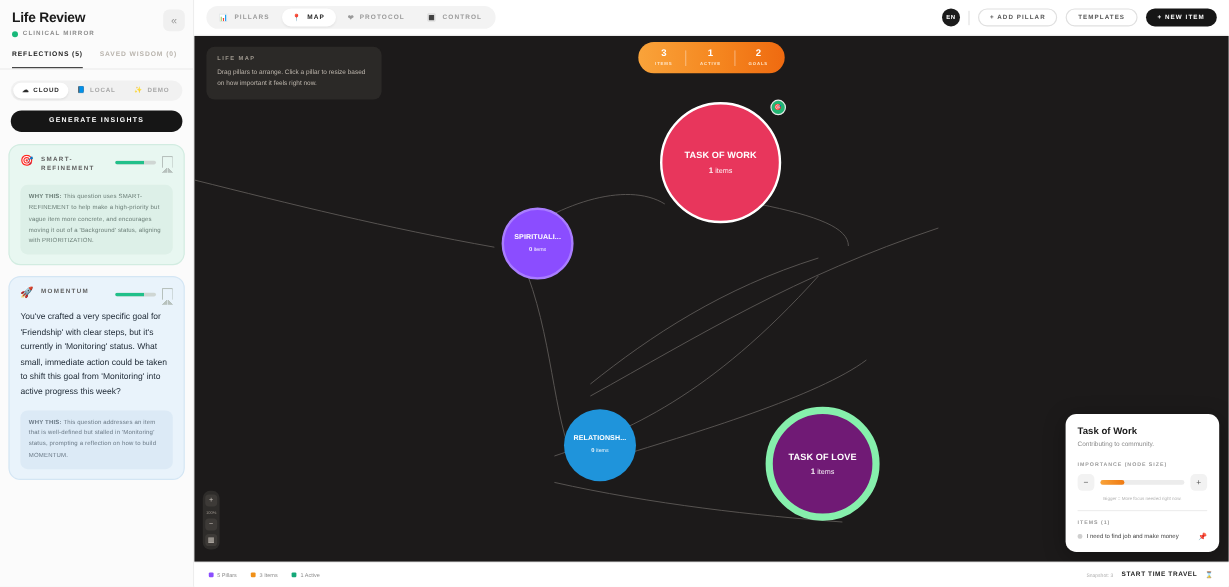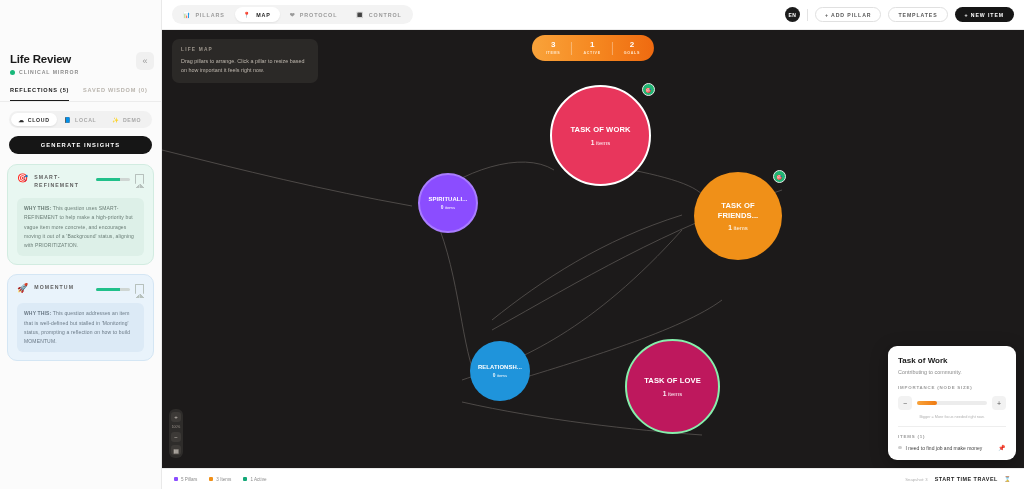--- a/index.html
+++ b/index.html
@@ -9,21 +9,21 @@
     background: #ffffff;
   }
   #app { position: relative; width: 1024px; height: 489px; display: flex; }
 
   
   .sidebar {
     width: 162px; height: 489px; background: #fbfbfb;
     border-right: 1px solid #e9e9e9;
     position: relative; display: flex; flex-direction: column;
   }
-  .sb-head { padding: 9px 10px 6px 10px; position: relative; margin-top: 44px; }
+  .sb-head { padding: 9px 10px 6px 10px; position: relative; }
   .sb-title { font-size: 11.5px; font-weight: bold; color: #1a1a1a; letter-spacing: -0.2px; }
   .sb-sub { display: flex; align-items: center; gap: 4px; margin-top: 4px; }
   .dot-green { width: 5px; height: 5px; border-radius: 50%; background: #18b87a; display: inline-block; }
   .sb-sub-text { font-size: 5.2px; letter-spacing: 0.9px; color: #8d8d8d; font-weight: bold; }
   .collapse-btn {
     position: absolute; right: 7px; top: 8px; width: 18px; height: 18px;
     border-radius: 5px; background: #f0f0f0; color: #9a9a9a;
     display: flex; align-items: center; justify-content: center; font-size: 9px;
     cursor: pointer;
   }
@@ -246,20 +246,21 @@
         <div class="card-head">
           <span class="card-emoji">🚀</span>
           <span class="card-type">MOMENTUM</span>
           <span class="card-meter">
             <span class="meter-track">
               <span class="meter-fill" style="width:72%"></span>
             </span>
             <span class="bookmark"></span>
           </span>
         </div>
+        <div class="card-body">You've crafted a very specific goal for 'Friendship' with clear steps, but it's currently in 'Monitoring' status. What small, immediate action could be taken to shift this goal from 'Monitoring' into active progress this week?</div>
         <div class="why">
           <b>WHY THIS:</b>
           <span>This question addresses an item that is well-defined but stalled in 'Monitoring' status, prompting a reflection on how to build MOMENTUM.</span>
         </div>
       </div>
 
     </div>
   </div>
 
   <div class="main">
@@ -340,38 +341,30 @@
       </div>
 
       <div class="node node-sm" style="left:256px; top:143px; width:60px; height:60px; background:#8b4dff; border:2px solid #a97dff;">
         <div class="node-title">SPIRITUALI...</div>
         <div class="node-sub">
           <b>0</b>
           <span>items</span>
         </div>
       </div>
 
-      <div class="node" style="left:532px; top:142px; width:88px; height:88px; background:#f09018;">
-        <div class="node-title">TASK OF FRIENDS...</div>
-        <div class="node-sub">
-          <b>1</b>
-          <span>items</span>
-        </div>
-        <div class="badge" style="right:-4px; top:-2px;">🎯</div>
-      </div>
 
       <div class="node node-sm" style="left:308px; top:311px; width:60px; height:60px; background:#1f94db;">
         <div class="node-title">RELATIONSH...</div>
         <div class="node-sub">
           <b>0</b>
           <span>items</span>
         </div>
       </div>
 
-      <div class="node" style="left:463px; top:309px; width:95px; height:95px; background:#be185d; border:2px solid #86efac;">
+      <div class="node" style="left:476px; top:309px; width:95px; height:95px; background:#701a75; border:6px solid #86efac;">
         <div class="node-title">TASK OF LOVE</div>
         <div class="node-sub">
           <b>1</b>
           <span>items</span>
         </div>
       </div>
 
       <div class="zoomctl">
         <div class="zbtn">+</div>
         <div class="zlabel">100%</div>

